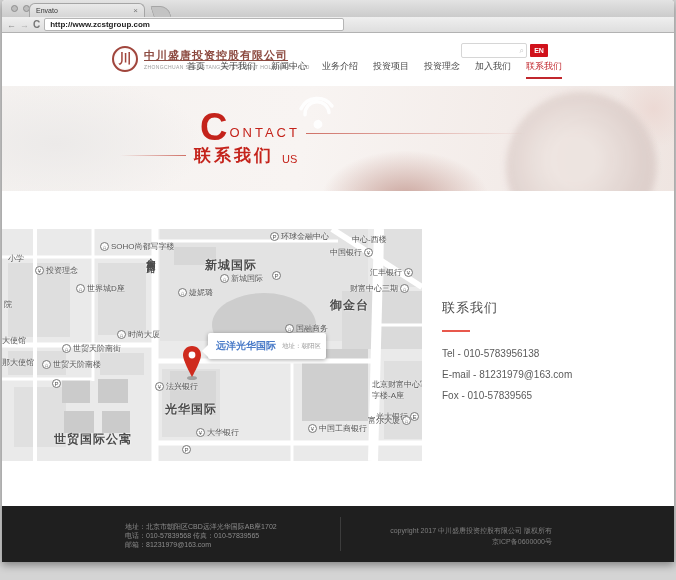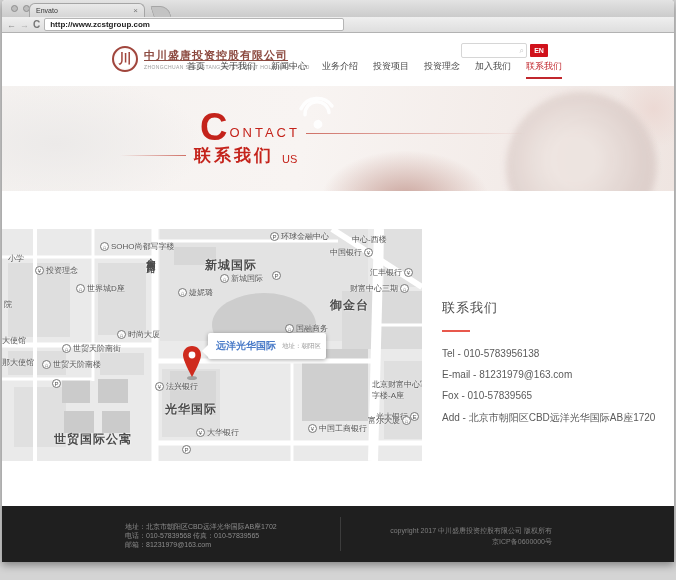--- a/index.html
+++ b/index.html
@@ -336,21 +336,20 @@
         </div>
       </div>
 
       <div class="contact">
         <div class="contact-title">联系我们</div>
         <div class="contact-bar"></div>
         <div>
             <div class="contact-line">Tel - 010-5783956138</div>
             <div class="contact-line">E-mail - 81231979@163.com</div>
             <div class="contact-line">Fox - 010-57839565</div>
-            <div class="contact-line">Add - 北京市朝阳区CBD远洋光华国际AB座1720</div>
           </div>
       </div>
 
       <div class="footer">
         <div class="f-left">
             <div>地址：北京市朝阳区CBD远洋光华国际AB座1702</div>
             <div>电话：010-57839568  传真：010-57839565</div>
             <div>邮箱：81231979@163.com</div>
           </div>
         <div class="f-div"></div>

